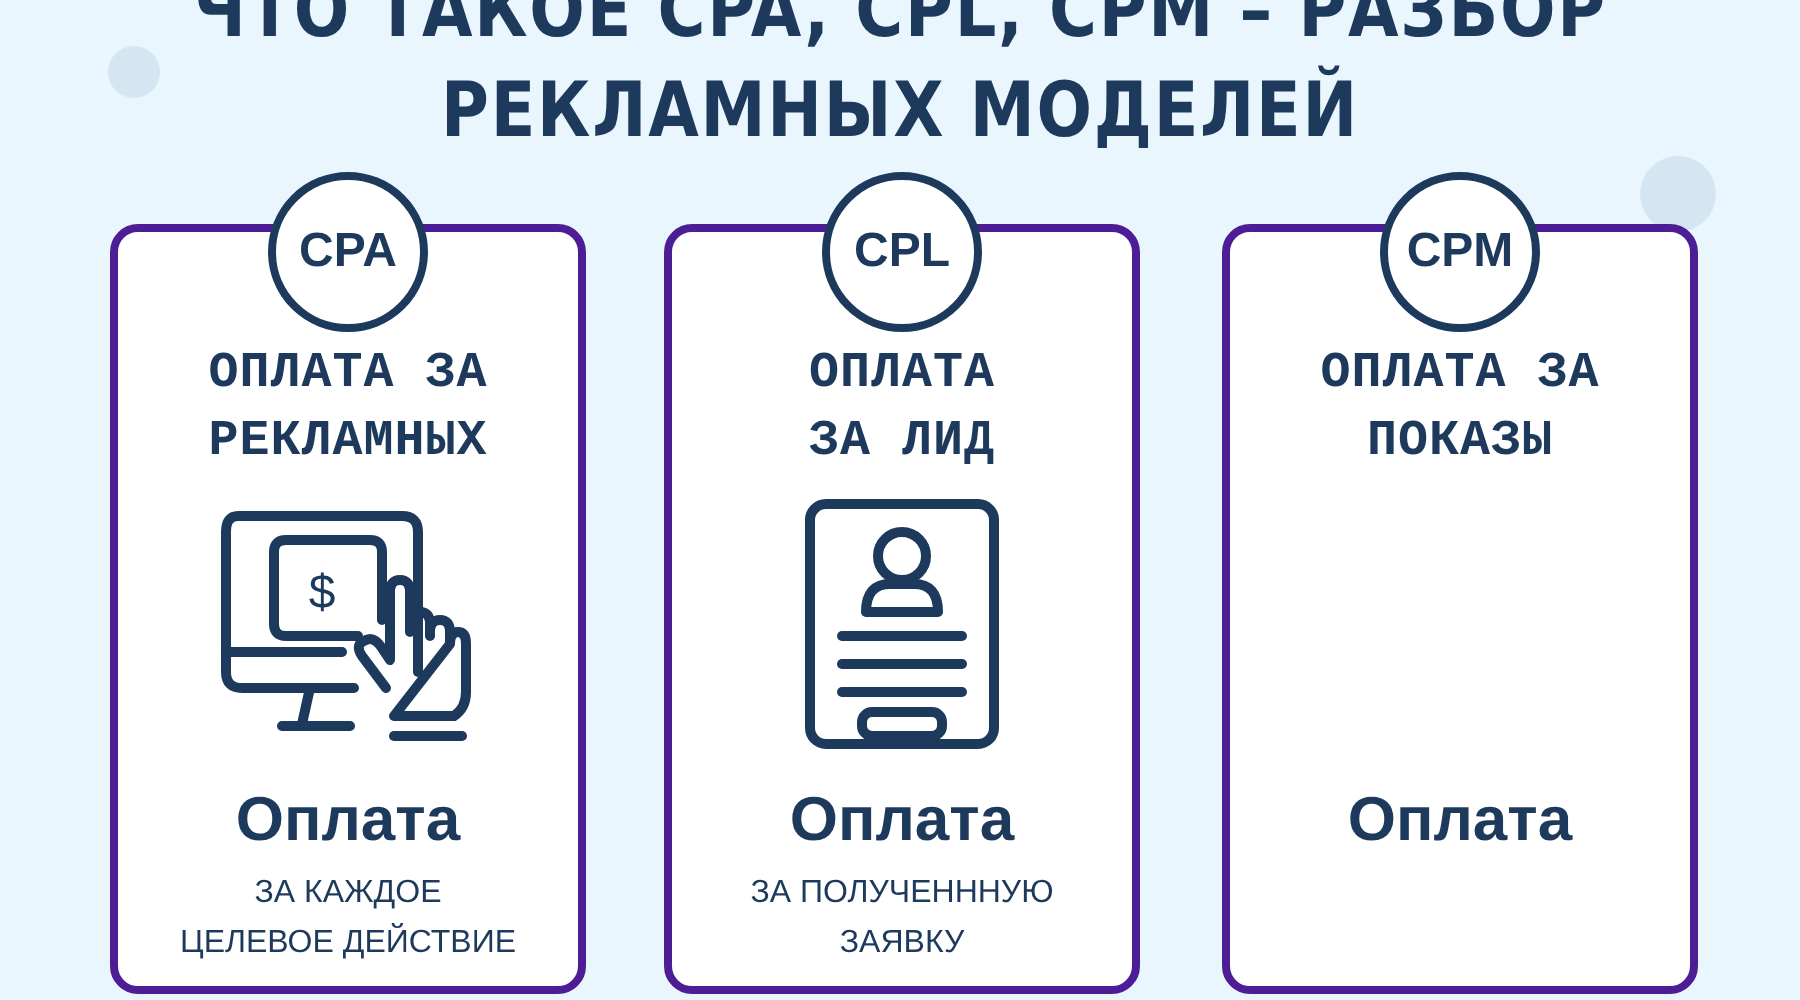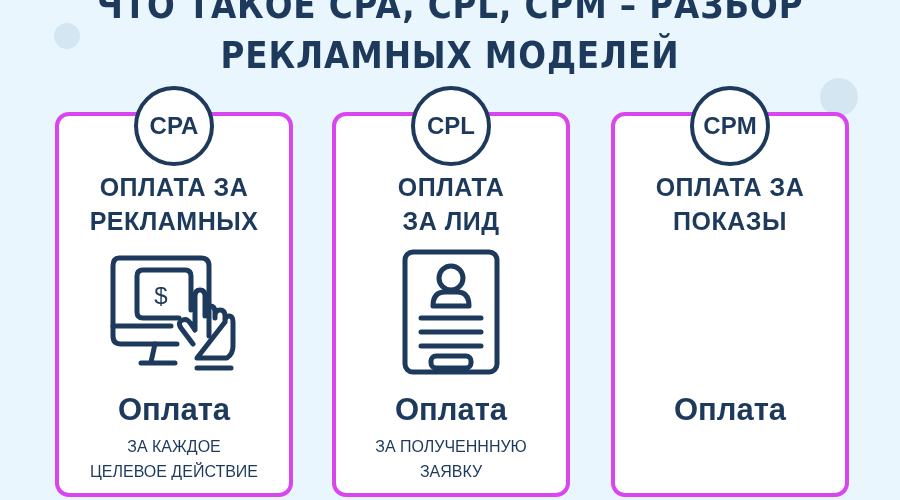--- a/index.html
+++ b/index.html
@@ -13,33 +13,34 @@
   .deco { position: absolute; border-radius: 50%; background: #d4e6f2; }
   .title {
     position: absolute; left: 0; right: 0; top: -20px;
     text-align: center; font-weight: bold; font-size: 38px; line-height: 50px;
     letter-spacing: 1px; color: #1d3a5c;
     font-family: "DejaVu Sans", "Liberation Sans", sans-serif;
     transform: scaleX(0.86); transform-origin: center top;
   }
   .card {
     position: absolute; top: 112px; height: 385px; width: 238px;
-    background: #ffffff; border: 4px solid #d946ef; border-radius: 14px;
+    background: #ffffff; border: 4px solid #4c1d95; border-radius: 14px;
   }
   .badge {
     position: absolute; top: -30px; left: 50%; margin-left: -40px;
     width: 80px; height: 80px; border-radius: 50%;
     background: #ffffff; border: 4px solid #1d3a5c;
     display: flex; align-items: center; justify-content: center;
     font-weight: bold; font-size: 24px; color: #1d3a5c;
   }
   .heading {
     position: absolute; top: 54px; left: 0; right: 0; text-align: center;
     font-weight: bold; font-size: 25px; line-height: 34px; color: #1d3a5c;
     letter-spacing: 0.5px;
+    font-family: Liberation Mono, monospace;
   }
   .heading span { display: block; }
   .icon { position: absolute; top: 132px; left: 50%; transform: translateX(-50%); }
   .pay {
     position: absolute; top: 276px; left: 0; right: 0; text-align: center;
     font-weight: bold; font-size: 31px; color: #1d3a5c;
   }
   .desc {
     position: absolute; top: 318px; left: 0; right: 0; text-align: center;
     font-weight: normal; font-size: 16px; line-height: 25px; color: #1d3a5c;

